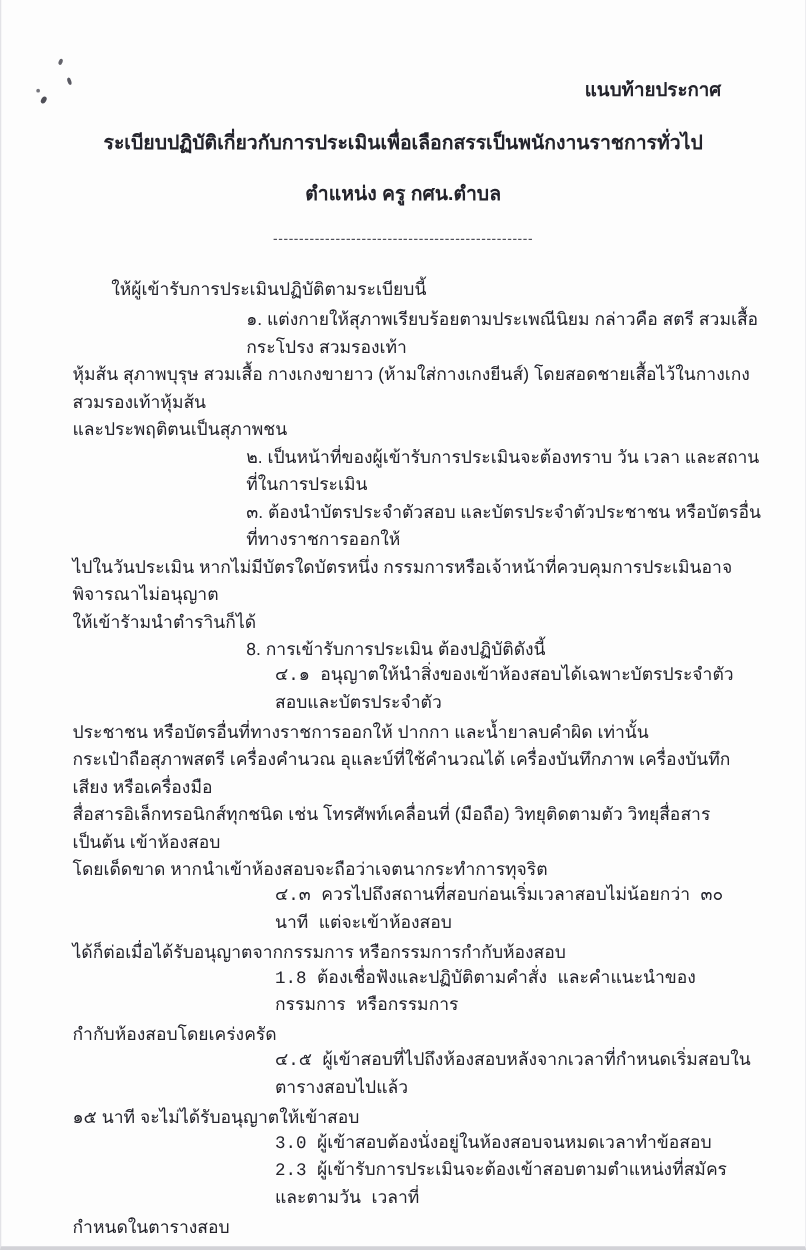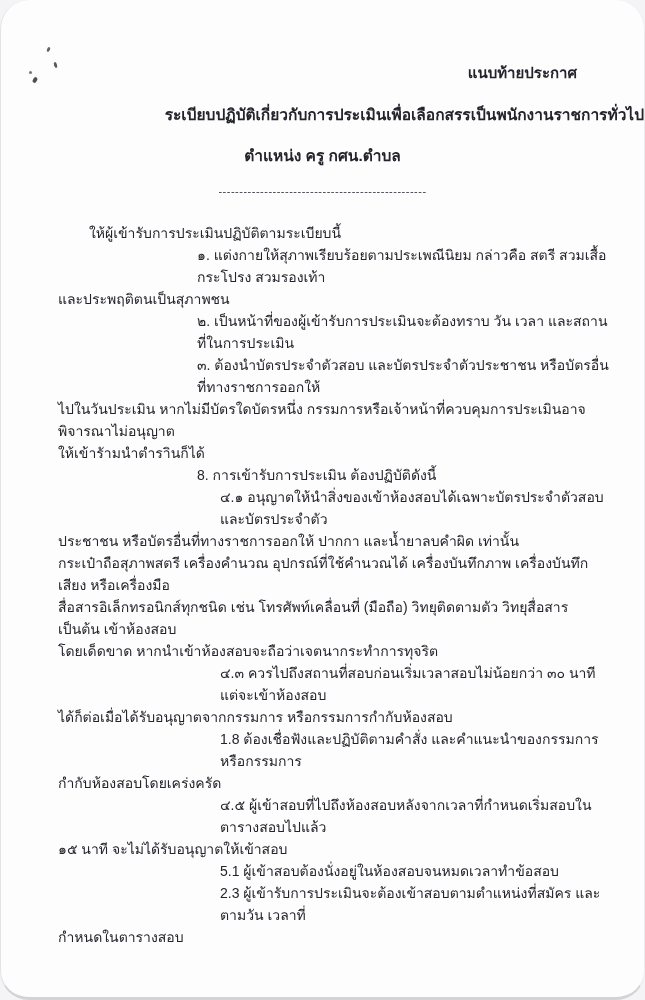--- a/index.html
+++ b/index.html
@@ -9,32 +9,31 @@
     height: 1000px;
     margin: 0 auto;
     background: #fdfdfd;
     box-sizing: border-box;
     border-left: 1px solid #e3e3e7;
     border-right: 1px solid #ededf0;
     border-bottom: 3px solid #d2d2d7;
     font-family: "Liberation Sans", "DejaVu Sans", sans-serif;
     color: #23232b;
     overflow: hidden;
-    border-radius: 29px;
   }
   .corner-label {
     padding-top: 62px;
     padding-right: 67px;
     text-align: right;
     font-weight: bold;
     font-size: 15px;
     line-height: 22px;
   }
   .title-block { text-align: center; margin-top: 18px; }
-  .title-line1 { font-weight: bold; font-size: 15.5px; line-height: 25px; margin: 0; text-align: right; }
+  .title-line1 { font-weight: bold; font-size: 15.5px; line-height: 25px; margin: 0; }
   .title-line2 { font-weight: bold; font-size: 15.5px; line-height: 25px; margin: 16px; }
   .separator {
     text-align: center;
     font-size: 11px;
     letter-spacing: 0.5px;
     color: #3a3a44;
     line-height: 14px;
     margin-top: 4px;
     white-space: nowrap;
     overflow: hidden;
@@ -44,23 +43,23 @@
     padding-left: 57px;
     padding-right: 34px;
   }
   .body-block p {
     margin: 0;
     font-size: 14px;
     line-height: 22px;
     white-space: normal;
   }
   .line.flush { padding-left: 0; }
-  .line.intro { padding-left: 31px; }
+  .line.intro { padding-left: 31px; font-family: Liberation Serif, serif; }
   .line.item  { padding-left: 139px; }
-  .line.sub   { padding-left: 162px; }
+  .line.sub   { padding-left: 162px; font-family: Liberation Mono, monospace; }
   .speck { position: absolute; background: #3c3c46; border-radius: 50%; }
   .speck.s1 { left: 46px; top: 47px; width: 3px; height: 5px; transform: rotate(24deg); opacity: .8; }
   .speck.s2 { left: 53px; top: 62px; width: 3px; height: 6px; transform: rotate(-18deg); opacity: .85; }
   .speck.s3 { left: 28px; top: 71px; width: 3px; height: 3px; opacity: .7; }
   .speck.s4 { left: 32px; top: 77px; width: 4px; height: 6px; transform: rotate(30deg); opacity: .9; }
 </style>
 </head>
 <body>
 
 <div class="page">
@@ -73,36 +72,37 @@
 
   <div class="title-block">
     <p class="title-line1">ระเบียบปฏิบัติเกี่ยวกับการประเมินเพื่อเลือกสรรเป็นพนักงานราชการทั่วไป</p>
     <p class="title-line2">ตำแหน่ง ครู กศน.ตำบล</p>
     <div class="separator">--------------------------------------------------</div>
   </div>
 
   <div class="body-block">
     <p class="line intro">ให้ผู้เข้ารับการประเมินปฏิบัติตามระเบียบนี้</p>
     <p class="line item">๑. แต่งกายให้สุภาพเรียบร้อยตามประเพณีนิยม กล่าวคือ สตรี สวมเสื้อ กระโปรง สวมรองเท้า</p>
+    <p class="line flush">หุ้มส้น สุภาพบุรุษ สวมเสื้อ กางเกงขายาว (ห้ามใส่กางเกงยีนส์) โดยสอดชายเสื้อไว้ในกางเกง สวมรองเท้าหุ้มส้น</p>
     <p class="line flush">และประพฤติตนเป็นสุภาพชน</p>
     <p class="line item">๒. เป็นหน้าที่ของผู้เข้ารับการประเมินจะต้องทราบ วัน เวลา และสถานที่ในการประเมิน</p>
     <p class="line item">๓. ต้องนำบัตรประจำตัวสอบ และบัตรประจำตัวประชาชน หรือบัตรอื่นที่ทางราชการออกให้</p>
     <p class="line flush">ไปในวันประเมิน หากไม่มีบัตรใดบัตรหนึ่ง กรรมการหรือเจ้าหน้าที่ควบคุมการประเมินอาจพิจารณาไม่อนุญาต</p>
     <p class="line flush">ให้เข้ารัามนำตำราินก็ได้</p>
     <p class="line item">8. การเข้ารับการประเมิน ต้องปฏิบัติดังนี้</p>
     <p class="line sub">๔.๑ อนุญาตให้นำสิ่งของเข้าห้องสอบได้เฉพาะบัตรประจำตัวสอบและบัตรประจำตัว</p>
     <p class="line flush">ประชาชน หรือบัตรอื่นที่ทางราชการออกให้ ปากกา และน้ำยาลบคำผิด เท่านั้น</p>
-    <p class="line flush">กระเป๋าถือสุภาพสตรี เครื่องคำนวณ อุปกรณ์ที่ใช้คำนวณได้ เครื่องบันทึกภาพ เครื่องบันทึกเสียง หรือเครื่องมือ</p>
+    <p class="line flush">กระเป๋าถือสุภาพสตรี เครื่องคำนวณ อุและบ์ที่ใช้คำนวณได้ เครื่องบันทึกภาพ เครื่องบันทึกเสียง หรือเครื่องมือ</p>
     <p class="line flush">สื่อสารอิเล็กทรอนิกส์ทุกชนิด เช่น โทรศัพท์เคลื่อนที่ (มือถือ) วิทยุติดตามตัว วิทยุสื่อสาร เป็นต้น เข้าห้องสอบ</p>
     <p class="line flush">โดยเด็ดขาด หากนำเข้าห้องสอบจะถือว่าเจตนากระทำการทุจริต</p>
     <p class="line sub">๔.๓ ควรไปถึงสถานที่สอบก่อนเริ่มเวลาสอบไม่น้อยกว่า ๓๐ นาที แต่จะเข้าห้องสอบ</p>
     <p class="line flush">ได้ก็ต่อเมื่อได้รับอนุญาตจากกรรมการ หรือกรรมการกำกับห้องสอบ</p>
     <p class="line sub">1.8 ต้องเชื่อฟังและปฏิบัติตามคำสั่ง และคำแนะนำของกรรมการ หรือกรรมการ</p>
     <p class="line flush">กำกับห้องสอบโดยเคร่งครัด</p>
     <p class="line sub">๔.๕ ผู้เข้าสอบที่ไปถึงห้องสอบหลังจากเวลาที่กำหนดเริ่มสอบในตารางสอบไปแล้ว</p>
     <p class="line flush">๑๕ นาที จะไม่ได้รับอนุญาตให้เข้าสอบ</p>
-    <p class="line sub">5.1 ผู้เข้าสอบต้องนั่งอยู่ในห้องสอบจนหมดเวลาทำข้อสอบ</p>
+    <p class="line sub">3.0 ผู้เข้าสอบต้องนั่งอยู่ในห้องสอบจนหมดเวลาทำข้อสอบ</p>
     <p class="line sub">2.3 ผู้เข้ารับการประเมินจะต้องเข้าสอบตามตำแหน่งที่สมัคร และตามวัน เวลาที่</p>
     <p class="line flush">กำหนดในตารางสอบ</p>
 
   </div>
 
 </div>
 
 </body></html>

